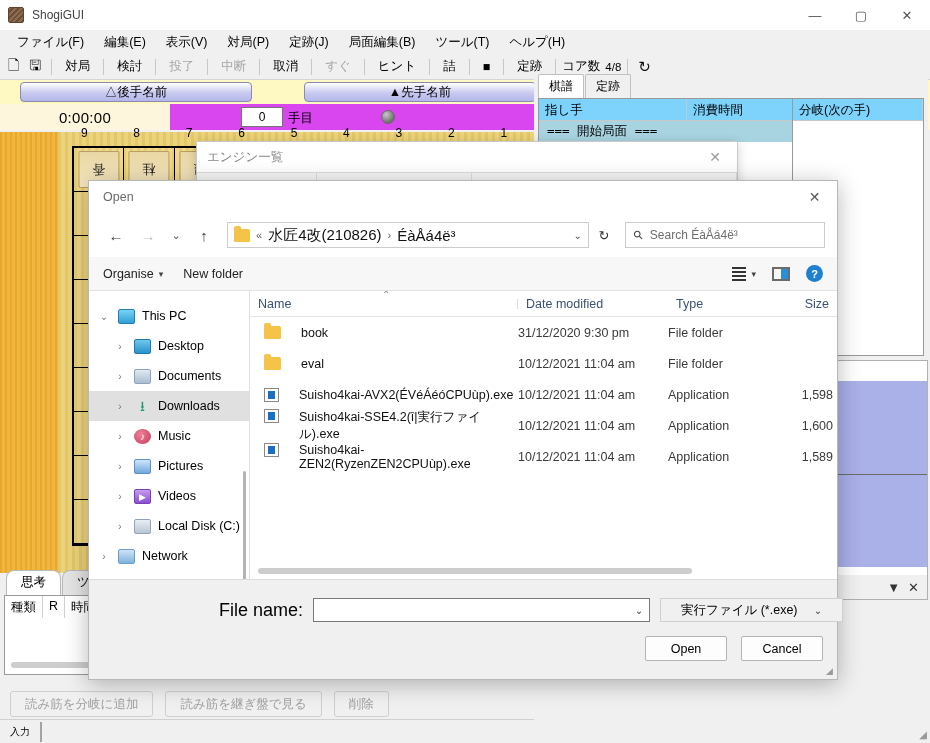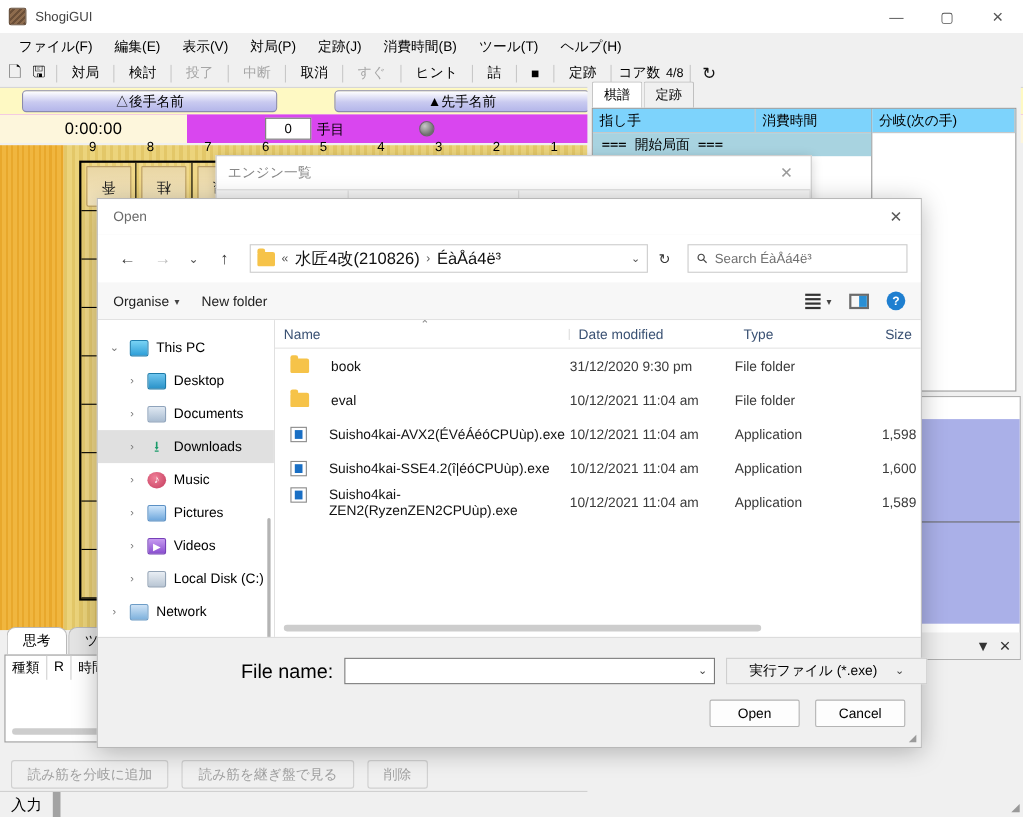--- a/index.html
+++ b/index.html
@@ -133,21 +133,21 @@
   .think-body { position:absolute; left:4px; top:22px; right:4px; height:80px; background:#fff; border:1px solid #999; }
   .think-hdr { height:22px; display:flex; font-size:12.5px; }
   .think-hdr div { padding:3px 6px; border-right:1px solid #d0d0d0; }
   .think-scroll { position:absolute; left:6px; right:6px; bottom:4px; height:8px; }
   .scroll-thumb { height:6px; width:90px; background:#cdcdcd; border-radius:3px; }
   .think-btns { position:absolute; left:0; right:0; bottom:26px; height:26px; display:flex; gap:12px; padding:0 10px; }
   .tb2 { flex:0 0 auto; padding:4px 14px; border:1px solid #cfcfcf; background:#f0f0f0; color:#a0a0a0;
          border-radius:3px; font-size:12.5px; }
   .statusbar { position:absolute; left:0; right:0; bottom:0; height:24px; background:#f0f0f0;
                border-top:1px solid #d0d0d0; display:flex; align-items:center; }
-  .status-cell { padding:3px 10px; font-size:14px; border-right:7px solid #a3a3a3; }
+  .status-cell { padding:3px 10px; font-size:10px; border-right:2px solid #a3a3a3; }
   .grip { position:absolute; right:3px; bottom:3px; color:#999; font-size:10px; }
 
   
   .engdlg {
     position:absolute; left:196px; top:141px; width:542px; height:230px;
     background:#fff; border:1px solid #c9c9c9; box-shadow:0 2px 10px rgba(0,0,0,.18);
   }
   .engdlg-title { height:30px; display:flex; align-items:center; padding-left:10px; font-size:12.5px; color:#888; }
   .engdlg-close { margin-left:auto; width:44px; height:30px; display:flex; align-items:center; justify-content:center;
                   color:#9a9a9a; font-size:14px; }
@@ -270,21 +270,21 @@
       <div class="win-btn close">✕</div>
     </div>
   </div>
 
   <div class="menubar">
     <div class="menu-item">ファイル(F)</div>
     <div class="menu-item">編集(E)</div>
     <div class="menu-item">表示(V)</div>
     <div class="menu-item">対局(P)</div>
     <div class="menu-item">定跡(J)</div>
-    <div class="menu-item">消費時間(B)</div>
+    <div class="menu-item">局面編集(B)</div>
     <div class="menu-item">ツール(T)</div>
     <div class="menu-item">ヘルプ(H)</div>
   </div>
 
   <div class="toolbar">
     <div class="tb-icon">🗋</div>
     <div class="tb-icon">🖫</div>
     <div class="tb-sep"></div>
     <div class="tb-btn">対局</div>
     <div class="tb-sep"></div>
@@ -638,21 +638,21 @@
           <span class="exe-ico"></span>
           <span>Suisho4kai-AVX2(ÉVéÁéóCPUùp).exe</span>
         </div>
         <div class="fdate">10/12/2021 11:04 am</div>
         <div class="ftype">Application</div>
         <div class="fsize">1,598</div>
       </div>
       <div class="frow">
         <div class="fname">
           <span class="exe-ico"></span>
-          <span>Suisho4kai-SSE4.2(î|éóCPUùp).exe</span>
+          <span>Suisho4kai-SSE4.2(î|実行ファイル).exe</span>
         </div>
         <div class="fdate">10/12/2021 11:04 am</div>
         <div class="ftype">Application</div>
         <div class="fsize">1,600</div>
       </div>
       <div class="frow">
         <div class="fname">
           <span class="exe-ico"></span>
           <span>Suisho4kai-ZEN2(RyzenZEN2CPUùp).exe</span>
         </div>

